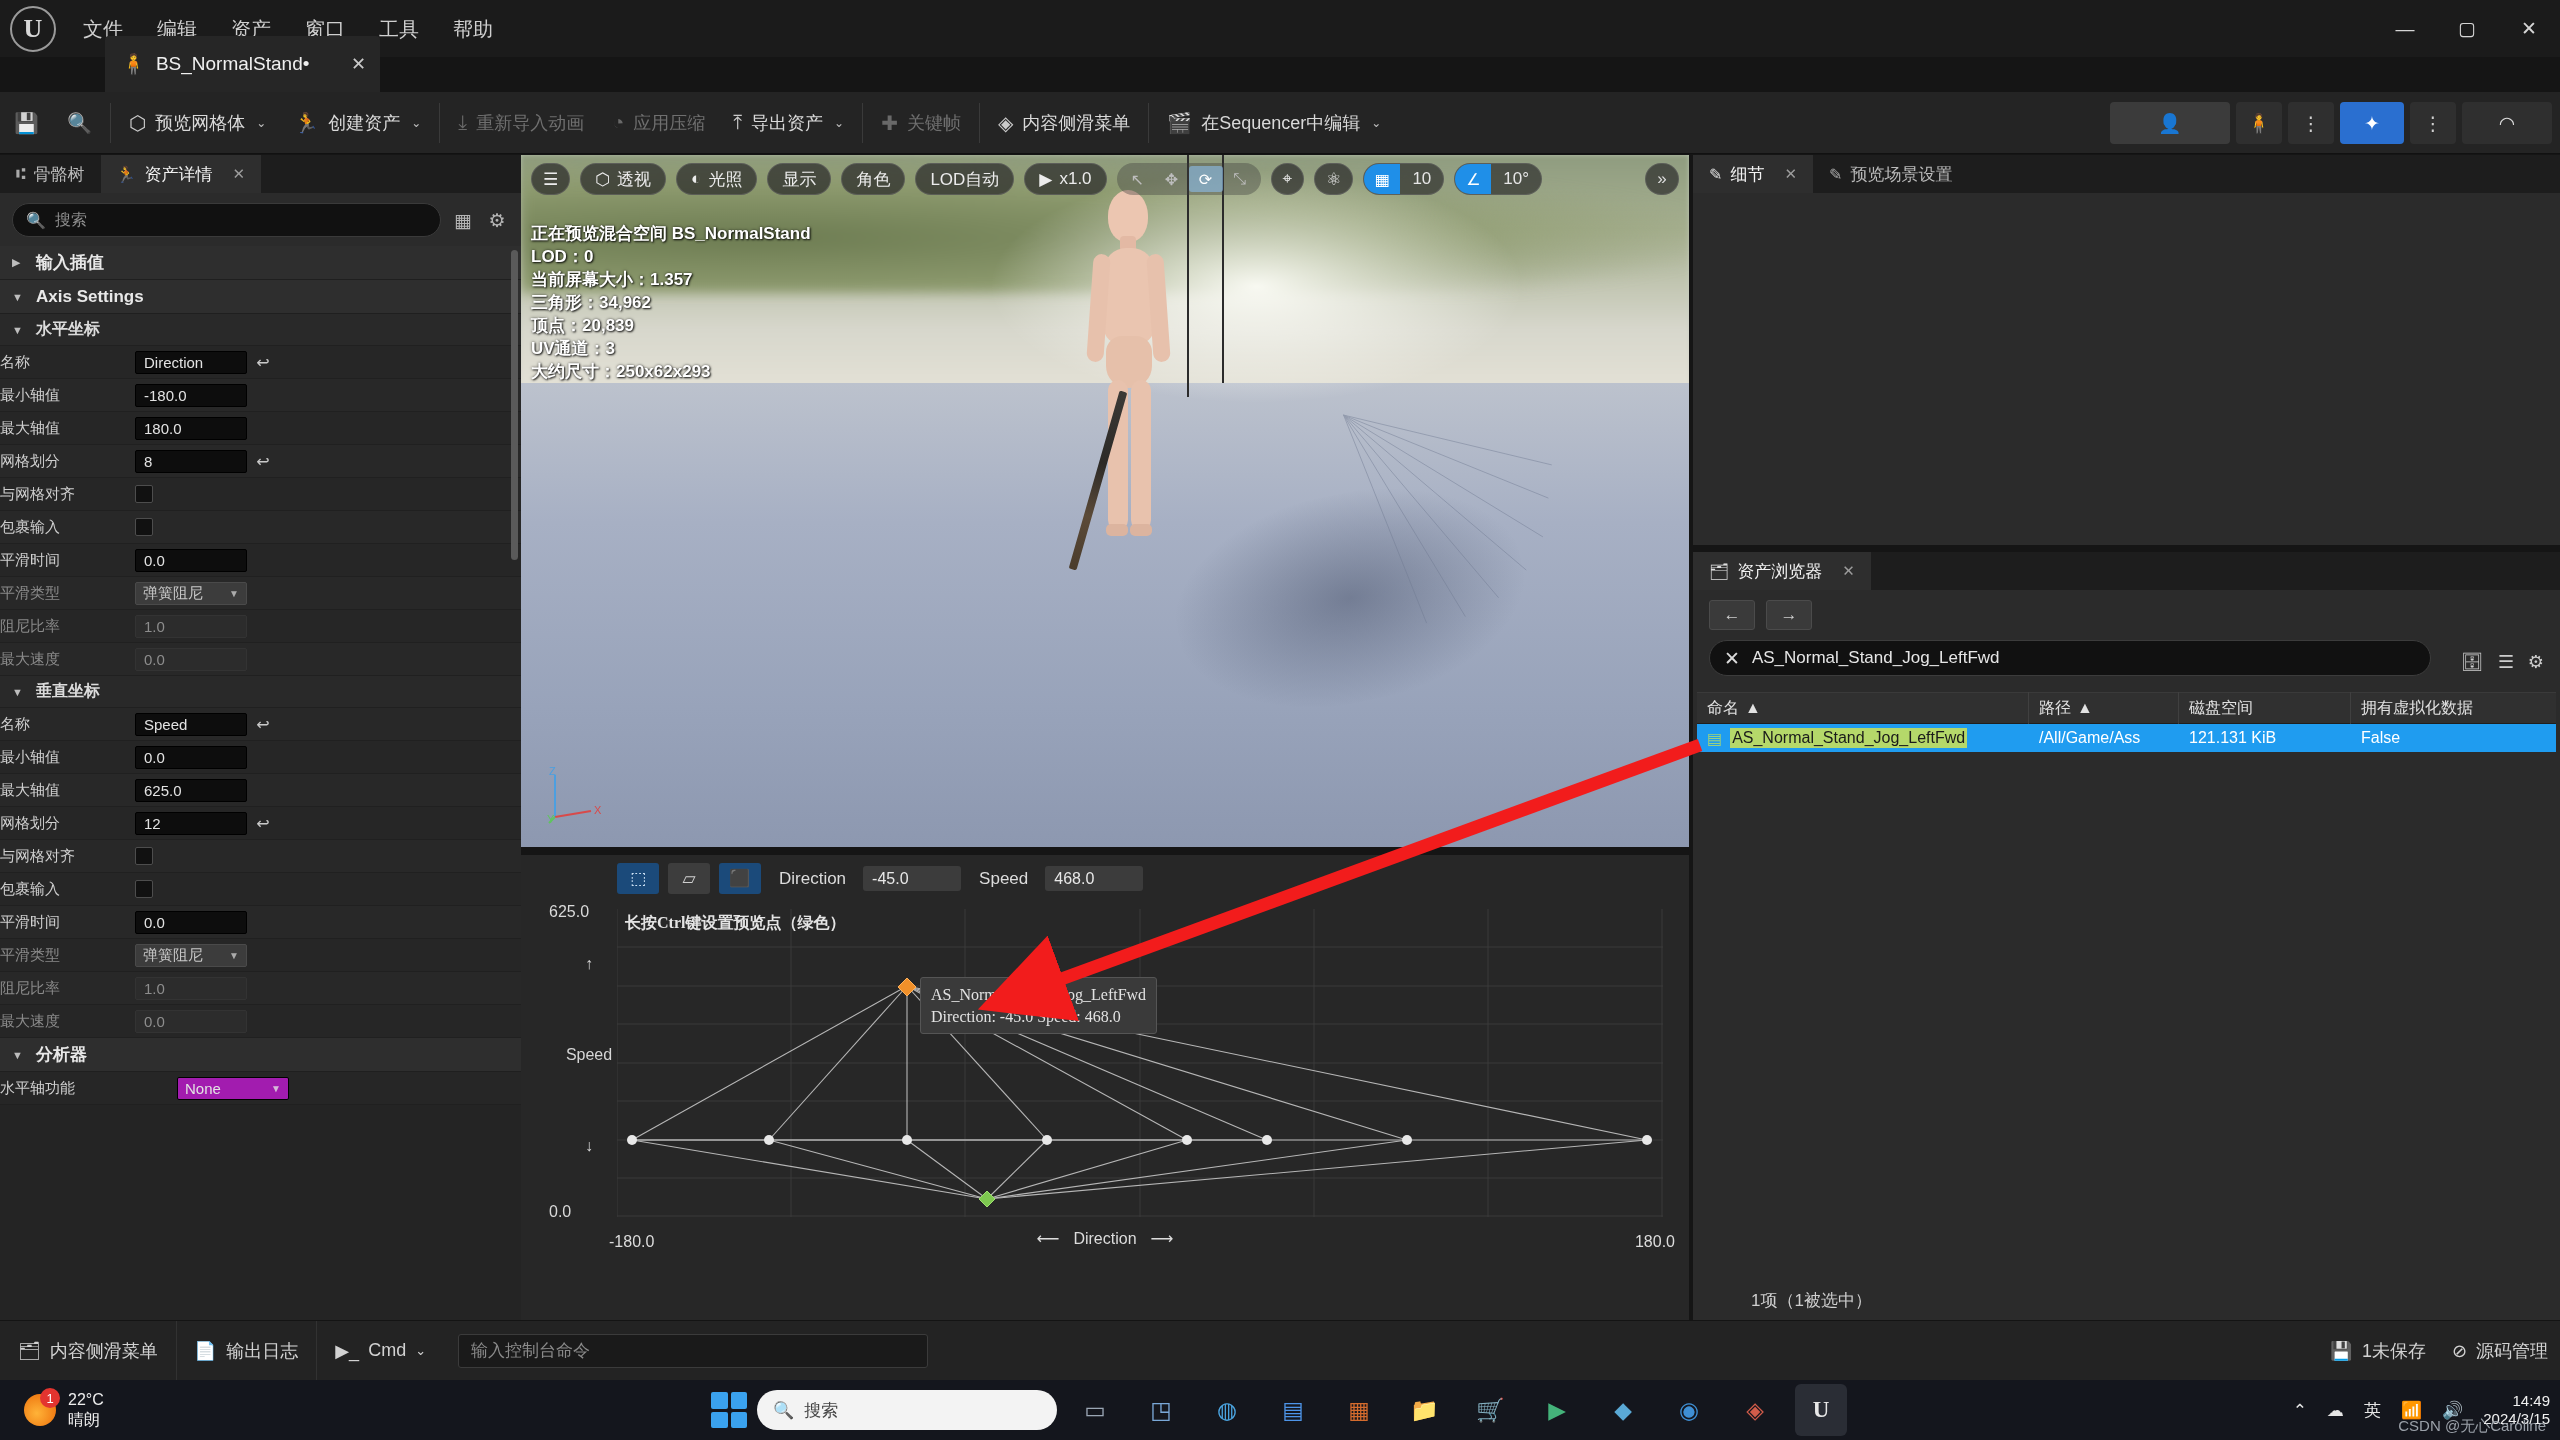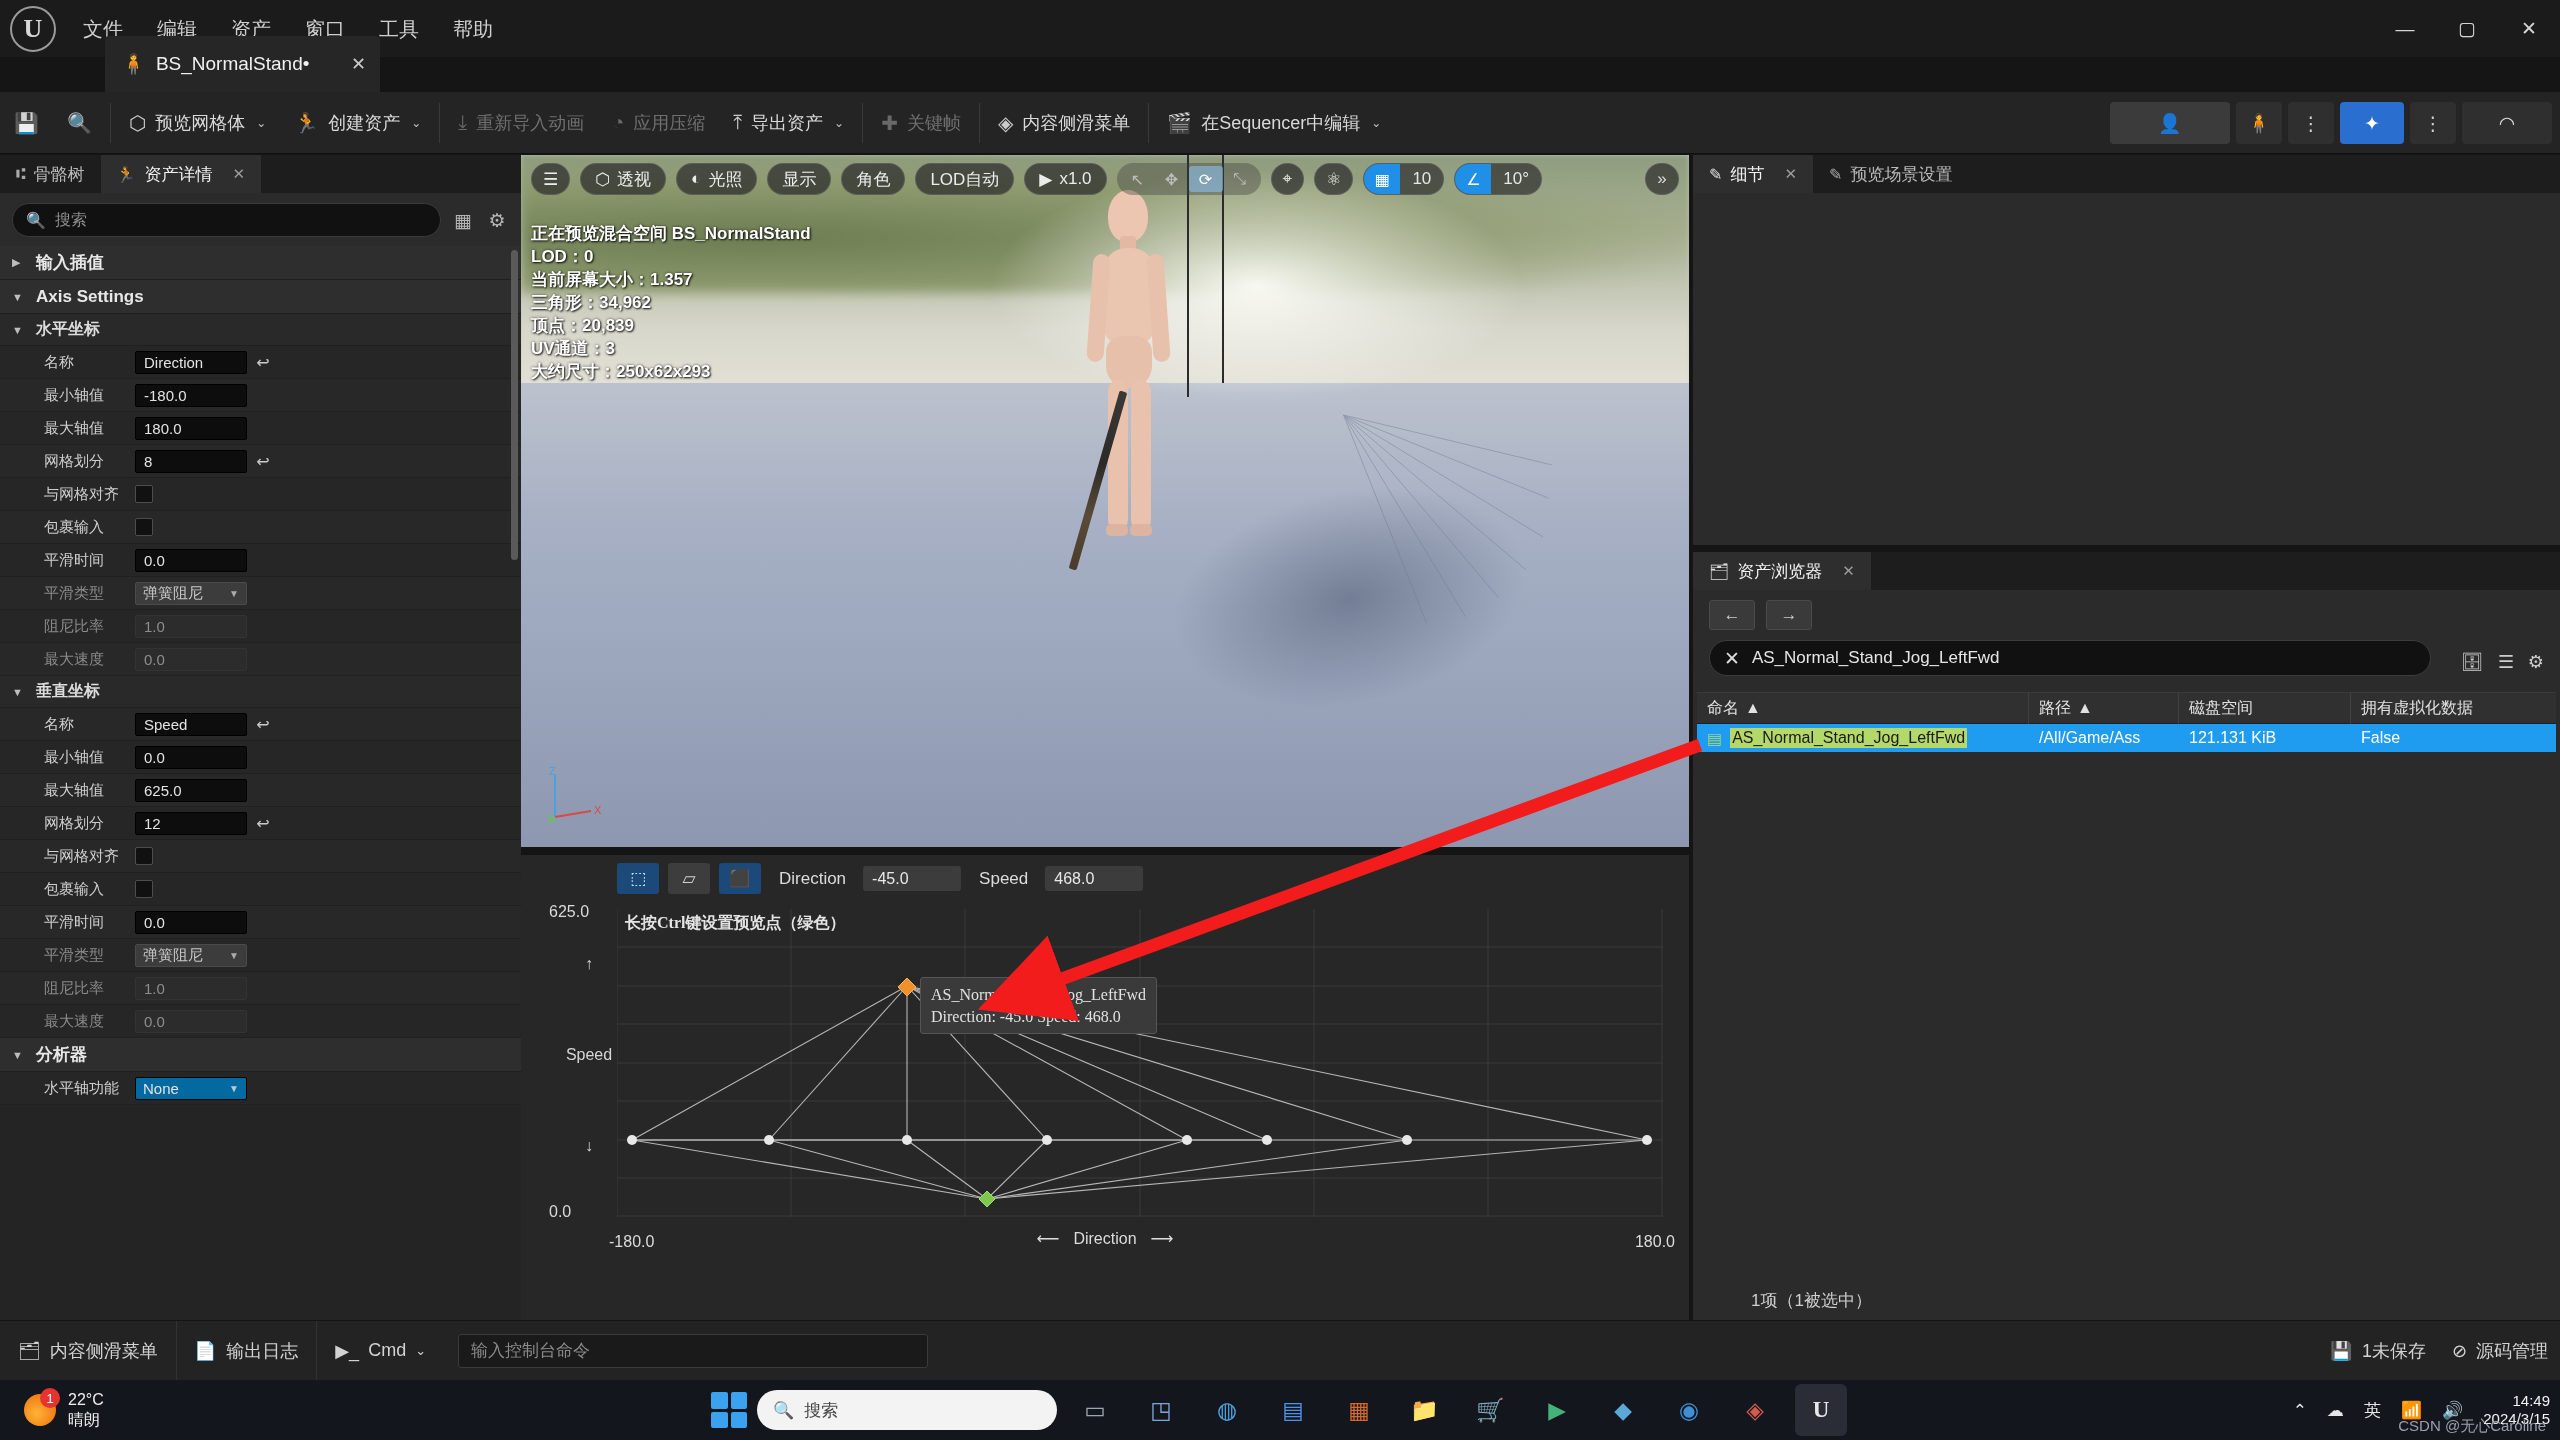--- a/index.html
+++ b/index.html
@@ -117,36 +117,36 @@
     background:#292929; color:#dcdcdc; font-size:16px; font-weight:bold;
     border-bottom:1px solid #202020;
   }
   .prop-sub .arrow { font-size:11px; color:#bdbdbd; width:14px; }
   .prop-row {
     display:flex; align-items:center; height:33px; border-bottom:1px solid #202020;
     background:#282828;
   }
   .prop-row:nth-child(even) { background:#262626; }
   .prop-label {
-    width: 135px; padding-left: 44px; color:#cfcfcf; font-size:15px; flex-shrink:0;
+    width: 135px; color:#cfcfcf; font-size:15px; flex-shrink:0;
   }
   .prop-label.dim { color:#8a8a8a; }
   .prop-value { flex:1; display:flex; align-items:center; padding-right:6px; }
   .field {
     height:23px; background:#0d0d0d; border:1px solid #000; border-radius:2px;
     color:#e3e3e3; font-size:15px; display:flex; align-items:center; padding:0 8px;
     width: 112px;
   }
   .field.dim { background:#2c2c2c; color:#8d8d8d; border-color:#333; }
   .combo {
     height:23px; background:#3c3c3c; border:1px solid #4a4a4a; border-radius:2px;
     color:#c7c7c7; font-size:15px; display:flex; align-items:center; justify-content:space-between;
     padding:0 7px; width:112px;
   }
-  .combo.dark { background:#0369a1; border-color:#000; color:#e3e3e3; }
+  .combo.dark { background:#a21caf; border-color:#000; color:#e3e3e3;margin-left:42px; }
   .combo .cv { font-size:10px; opacity:.8; }
   .checkbox {
     width:18px; height:18px; background:#111; border:1px solid #4d4d4d; border-radius:2px;
   }
   .reset-ico { width:32px; text-align:center; color:#c9c9c9; font-size:16px; }
   .scrollbar-v {
     position:absolute; right:3px; top:4px; width:7px; height:310px;
     background:#5a5a5a; border-radius:4px;
   }
 

